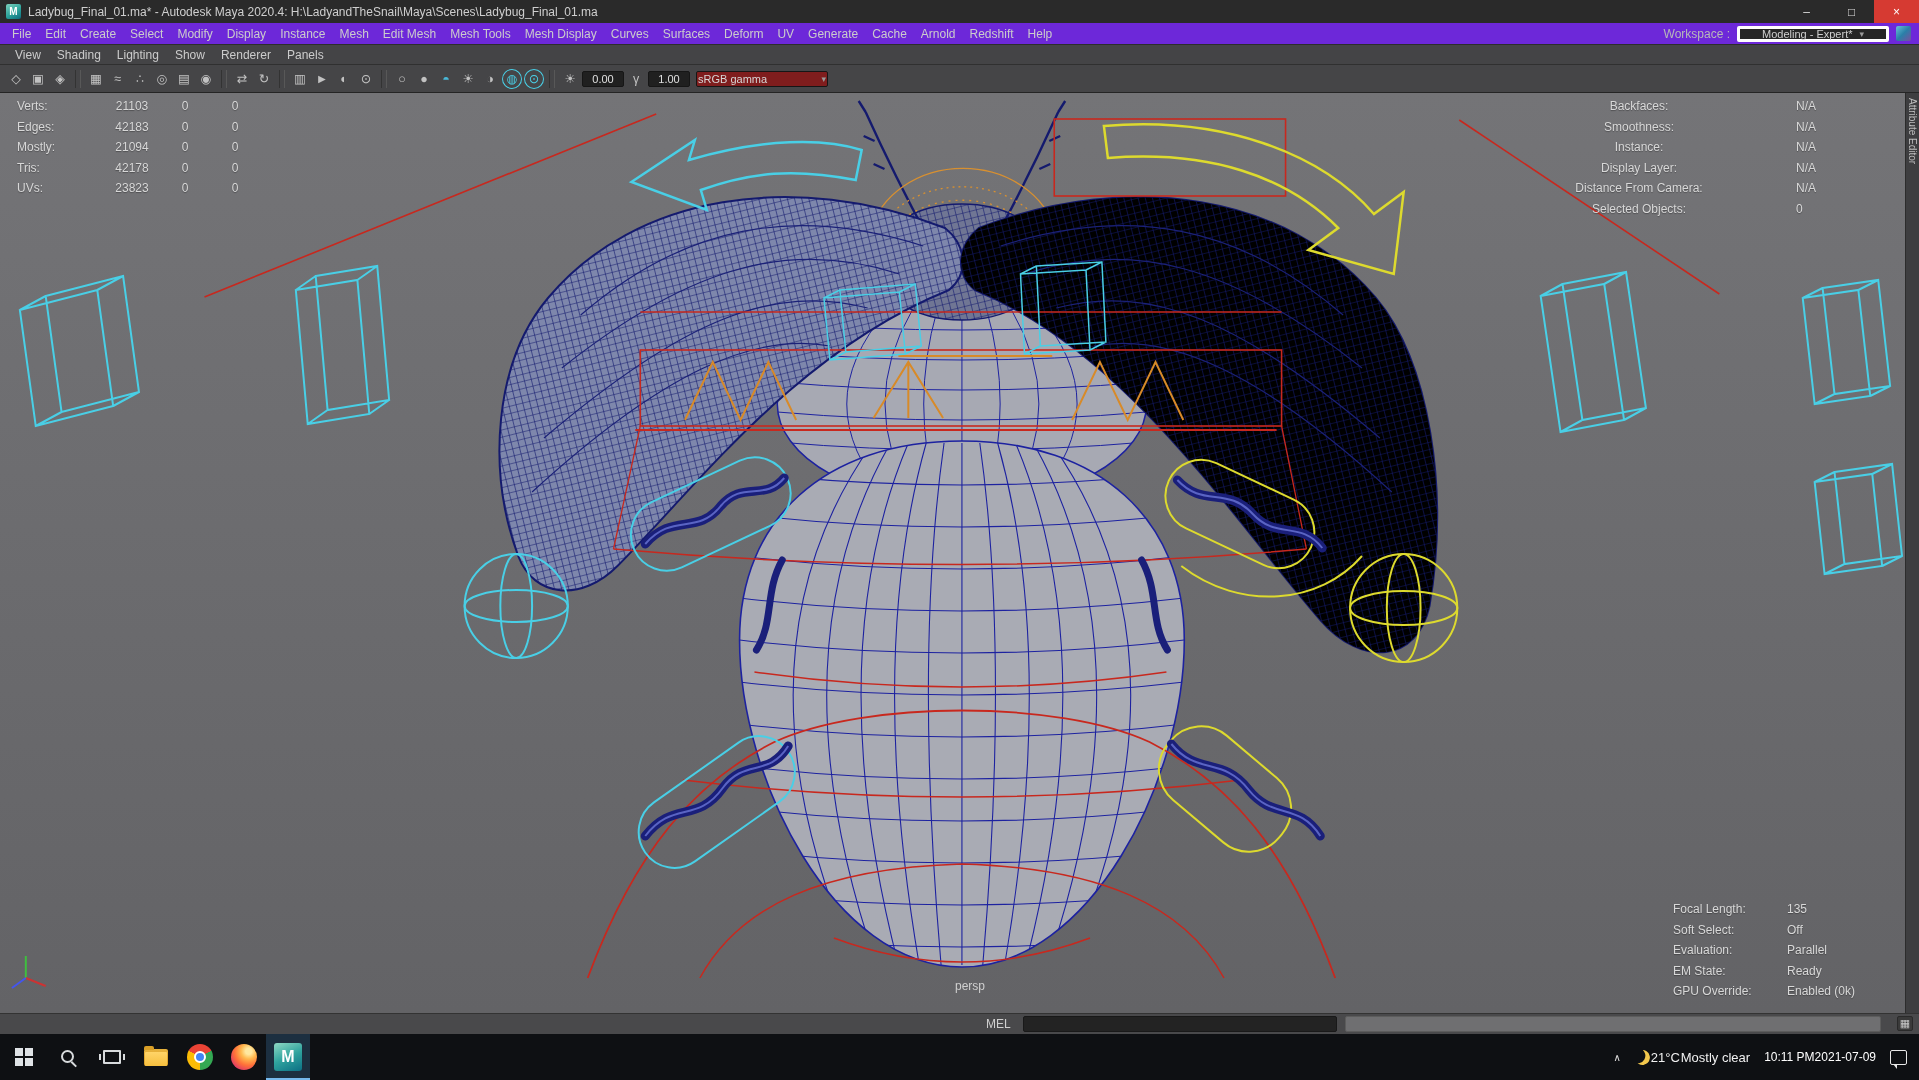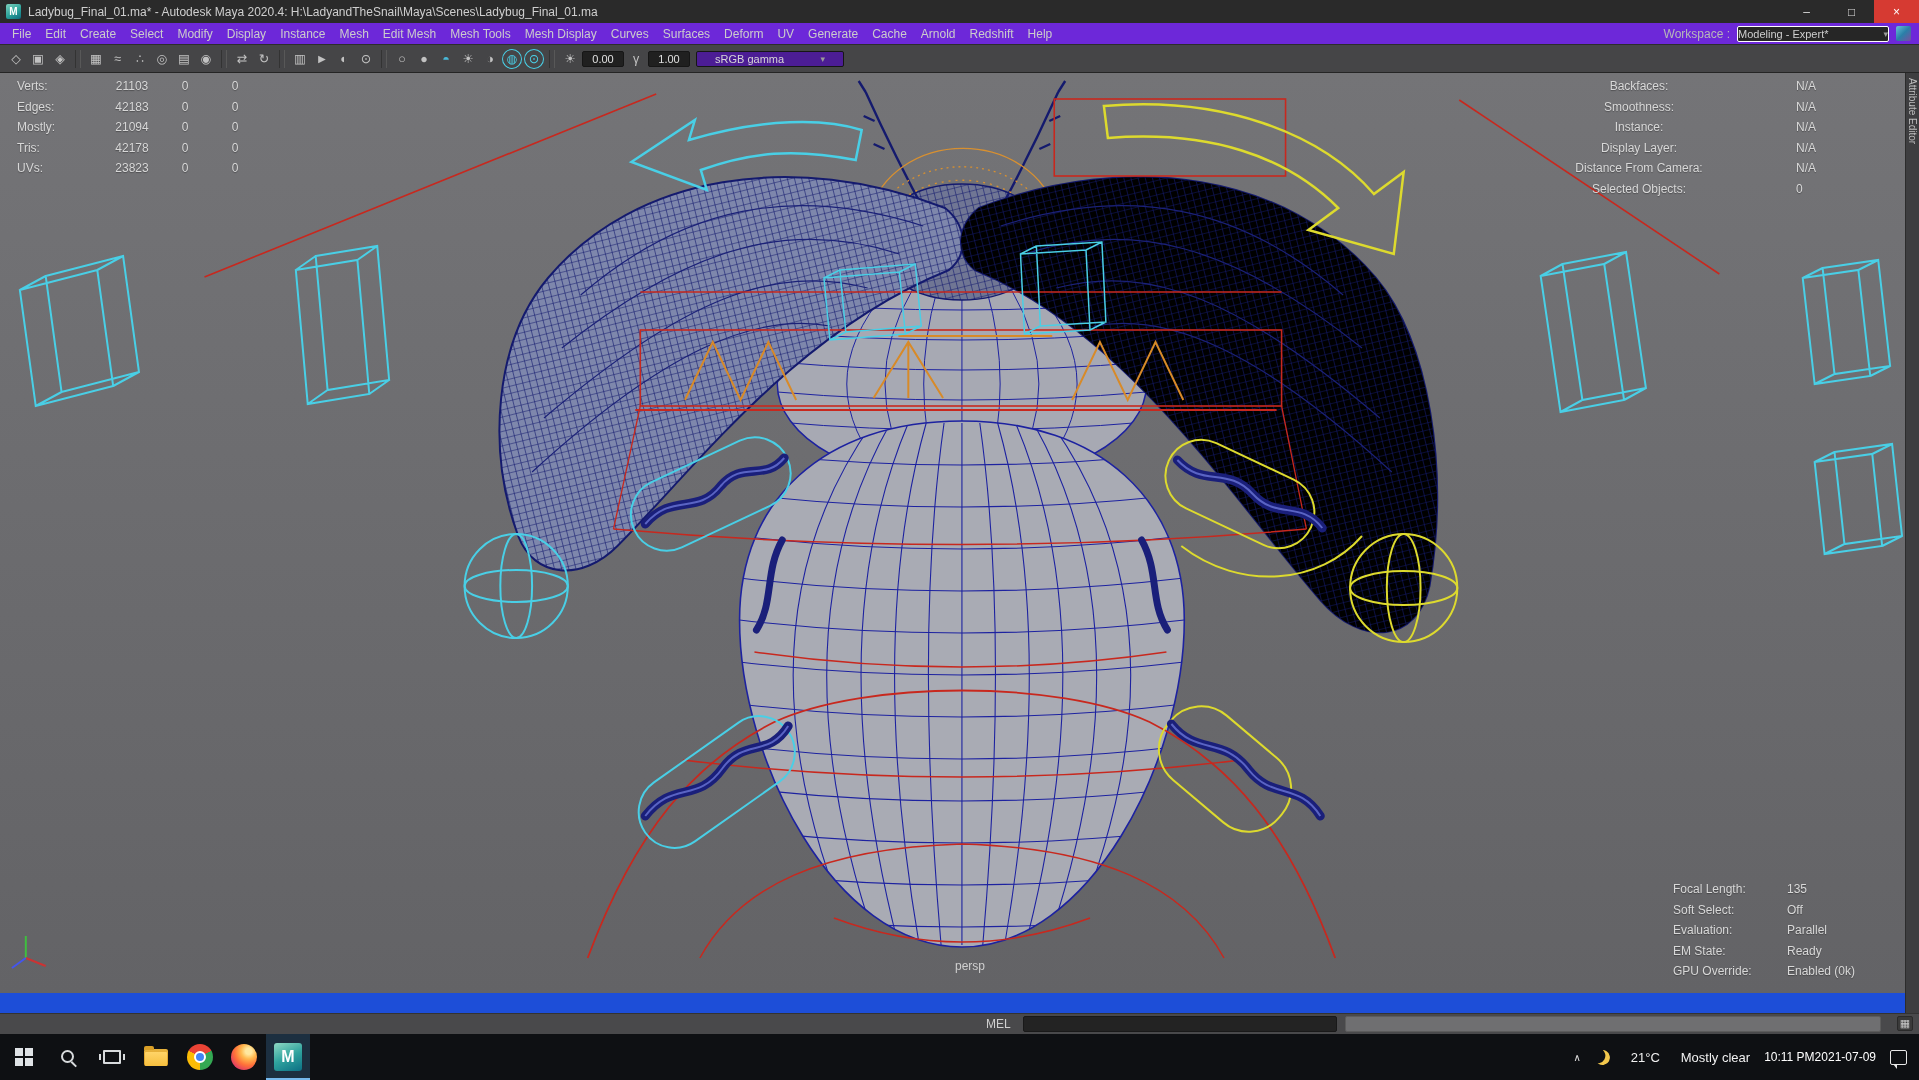--- a/index.html
+++ b/index.html
@@ -16,38 +16,38 @@
   .tb-spacer{flex:1}
   .wbtn{width:45px;height:23px;display:flex;align-items:center;justify-content:center;font-size:12px;color:#dadada}
   .wbtn-close{background:#d63a32;color:#fff}
 
   
   .menubar{height:22px;background:#6d28d9;display:flex;align-items:center;border-bottom:1px solid #2d2d2d;flex:0 0 auto}
   .menus{display:flex;align-items:center;padding-left:5px}
   .menu-item{padding:0 7px;font-size:12px;color:#cccccc;line-height:22px;white-space:nowrap}
   .workspace{margin-left:auto;display:flex;align-items:center;gap:7px;padding-right:8px}
   .ws-label{font-size:12px;color:#b8b8b8}
-  .ws-dd{width:152px;height:16px;background:#262626;border:1px solid #ffffff;border-radius:2px;
-    display:flex;align-items:center;justify-content:space-between;padding:0 0;font-size:11px;color:#cfcfcf}
+  .ws-dd{width:152px;height:16px;background:#262626;border:3px solid #ffffff;border-radius:2px;
+    display:flex;align-items:center;justify-content:space-between;padding:0 22px;font-size:11px;color:#cfcfcf}
   .ws-icon{width:15px;height:15px;border-radius:2px;background:linear-gradient(135deg,#6ac2d8,#2a7fa8 50%,#7a4fa0)}
 
   
   .panelmenu{height:20px;background:#444446;display:flex;align-items:center;border-bottom:1px solid #303030;padding-left:7px;flex:0 0 auto}
   .pmenu-item{padding:0 8px;font-size:12px;color:#cccccc;line-height:20px}
 
   
   .statusline{height:28px;background:#454547;display:flex;align-items:center;border-bottom:1px solid #252525;padding-left:6px;gap:2px;flex:0 0 auto}
   .sl-icons{display:flex;align-items:center;gap:2px}
   .sicon{width:20px;height:20px;display:flex;align-items:center;justify-content:center;font-size:12.5px;color:#c2c2c2}
   [data-name="toolbar-divider"]{width:6px;height:18px;border-left:1px solid #333;border-right:1px solid #585858;margin:0 3px}
   .sl-icons .active{border-radius:50%;box-shadow:inset 0 0 0 1px #49cfe6}
   .numfield{width:42px;height:16px;background:#202020;border:1px solid #161616;border-radius:2px;color:#e0e0e0;
     font-size:11px;text-align:center;font-family:Liberation Sans, sans-serif;padding:0}
-  .ddfield{width:148px;height:16px;background:#4c1d95;border:1px solid #161616;border-radius:2px;display:flex;
-    align-items:center;justify-content:space-between;padding:0 18px;font-size:11px;color:#d6d6d6;margin-left:4px}
+  .ddfield{width:132px;height:16px;background:#7f1d1d;border:1px solid #161616;border-radius:2px;display:flex;
+    align-items:center;justify-content:space-between;padding:0 1px;font-size:11px;color:#d6d6d6;margin-left:4px}
   .caret{font-size:9px;color:#9a9a9a}
 
   
   .vp-row{flex:1;display:flex;min-height:0;position:relative}
   .vp{position:relative;flex:1;overflow:hidden;background:#1d4ed8}
   .vp svg{position:absolute;left:0;top:0;display:block}
   .side-strip{width:14px;background:#3e3e40;border-left:1px solid #2c2c2c;display:flex;flex-direction:column;align-items:center;padding-top:5px}
   .vtab{writing-mode:vertical-rl;font-size:10px;color:#bdbdbd;white-space:nowrap}
 
   .hud{position:absolute;z-index:3;font-size:12px;color:#d8d8d8;text-shadow:0 1px 1px rgba(0,0,0,.3)}
@@ -86,21 +86,21 @@
   .folder::after{content:"";position:absolute;left:1px;top:3px;right:1px;bottom:0;background:linear-gradient(#ffd468,#f6bf3e);border-radius:1px}
   .chrome{position:relative;width:26px;height:26px;border-radius:50%;
     background:conic-gradient(from -60deg,#ea4335 0 120deg,#34a853 120deg 240deg,#fbbc05 240deg 360deg)}
   .chrome::after{content:"";position:absolute;inset:7px;background:#4285f4;border:2.5px solid #fff;border-radius:50%}
   .firefox{width:26px;height:26px;border-radius:50%;
     background:radial-gradient(circle at 68% 28%,#ffe8a0 0 12%,#ffb84d 30%,#ff7139 55%,#e33f63 78%,#b5007f 100%)}
   .maya-ic{width:28px;height:28px;border-radius:3px;background:linear-gradient(155deg,#8fd9c4,#2fa39e 50%,#0c6f84);
     color:#fff;font-weight:700;font-size:16px;display:flex;align-items:center;justify-content:center}
   .tb-right{margin-left:auto;display:flex;align-items:center;gap:14px;padding-right:12px}
   .chev{color:#e0e0e0;font-size:10px}
-  .weather{display:flex;align-items:center;gap:21px;font-size:13px;color:#f0f0f0}
+  .weather{display:flex;align-items:center;gap:1px;font-size:13px;color:#f0f0f0}
   .moon{width:15px;height:15px;border-radius:50%;box-shadow:inset -4px -3px 0 0 #f3c84d;transform:rotate(-15deg)}
   .clock{display:flex;align-items:flex-end;font-size:12px;color:#fff;line-height:15px}
   .notif{position:relative;width:17px;height:15px;border:1.5px solid #e8e8e8;border-radius:2px}
   .notif::after{content:"";position:absolute;left:2px;bottom:-5px;border-left:4px solid transparent;border-top:5px solid #e8e8e8}
 </style>
 </head>
 <body>
 
 <div class="app" data-name="maya-application-window">
 
@@ -146,20 +146,29 @@
     <div class="workspace" data-name="workspace-selector">
       <span class="ws-label" data-name="workspace-label">Workspace :</span>
       <div class="ws-dd" data-name="workspace-dropdown">
         <span data-name="workspace-value">Modeling - Expert*</span>
         <span class="caret" data-name="chevron-down-icon">▾</span>
       </div>
       <span class="ws-icon" data-name="workspace-switch-icon"></span>
     </div>
   </div>
 
+  <div class="panelmenu" data-name="panel-menu-bar">
+
+  <span class="pmenu-item" data-name="panel-menu-item">View</span>
+      <span class="pmenu-item" data-name="panel-menu-item">Shading</span>
+      <span class="pmenu-item" data-name="panel-menu-item">Lighting</span>
+      <span class="pmenu-item" data-name="panel-menu-item">Show</span>
+      <span class="pmenu-item" data-name="panel-menu-item">Renderer</span>
+      <span class="pmenu-item" data-name="panel-menu-item">Panels</span>
+    </div>
 
   <div class="statusline" data-name="status-line-toolbar">
     <div class="sl-icons" data-name="status-line-icons">
 
     <span class="sicon" data-name="select-by-hierarchy-icon">
           <span>◇</span>
         </span>
         <span class="sicon" data-name="select-by-object-icon">
           <span>▣</span>
         </span>

